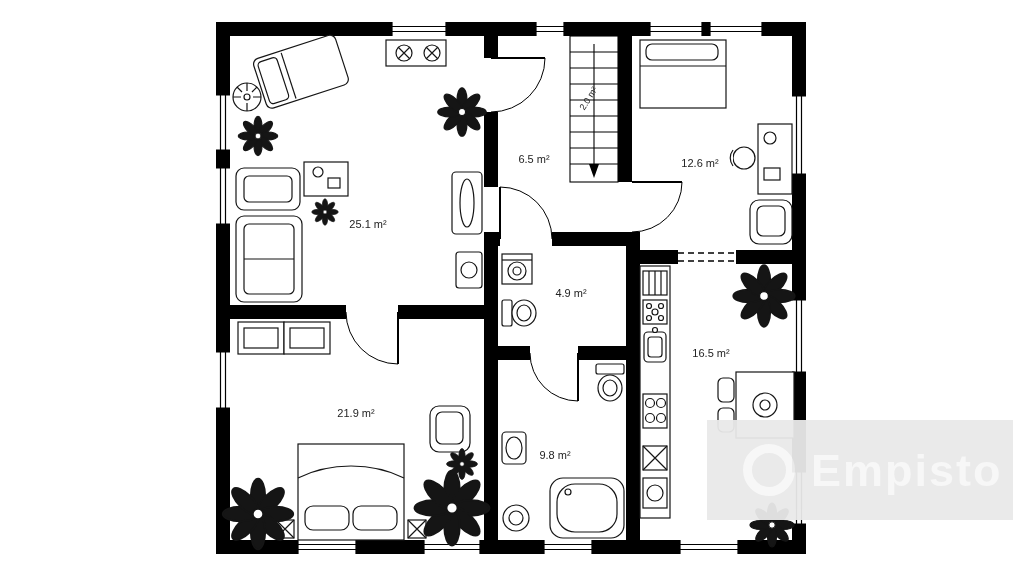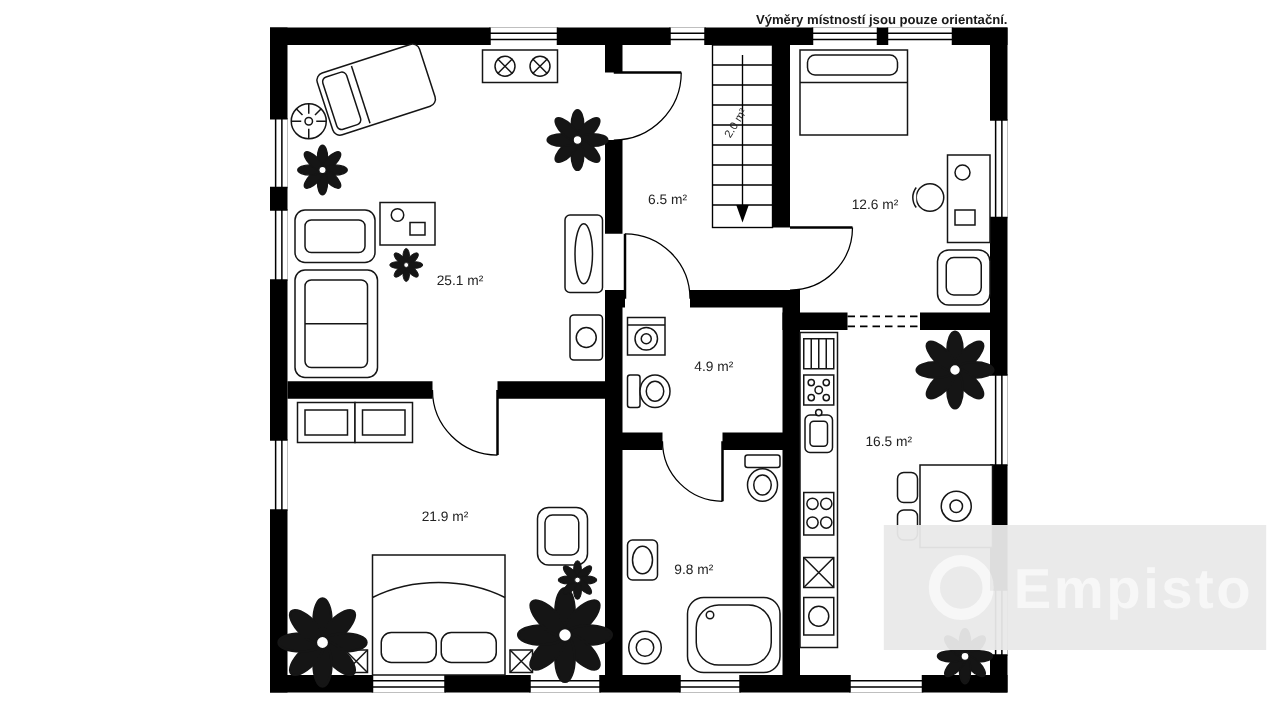--- a/index.html
+++ b/index.html
@@ -11,21 +11,20 @@
   .room-label.small { font-size:9px; }
   .watermark { position:absolute; left:707px; top:420px; width:306px; height:100px; background:#e9e9e9; opacity:.95; display:flex; align-items:center; padding-left:36px; gap:16px; }
   .wm-logo { width:52px; height:52px; border-radius:50%; border:9px solid #f7f7f7; flex:0 0 auto; }
   .wm-text { font-size:45px; font-weight:700; color:#f7f7f7; letter-spacing:2px; line-height:1; }
 </style>
 </head>
 <body>
 
 <div class="stage">
 
-  <div class="disclaimer">Výměry místností jsou pouze orientační.</div>
 
   <svg class="plan" width="1024" height="576" viewBox="0 0 1024 576">
     <defs>
       <g id="plant">
         <ellipse cx="0" cy="-11" rx="4.5" ry="11" fill="#151515"></ellipse>
         <ellipse cx="0" cy="-11" rx="4.5" ry="11" fill="#151515" transform="rotate(45)"></ellipse>
         <ellipse cx="0" cy="-11" rx="4.5" ry="11" fill="#151515" transform="rotate(90)"></ellipse>
         <ellipse cx="0" cy="-11" rx="4.5" ry="11" fill="#151515" transform="rotate(135)"></ellipse>
         <ellipse cx="0" cy="-11" rx="4.5" ry="11" fill="#151515" transform="rotate(180)"></ellipse>
         <ellipse cx="0" cy="-11" rx="4.5" ry="11" fill="#151515" transform="rotate(225)"></ellipse>

